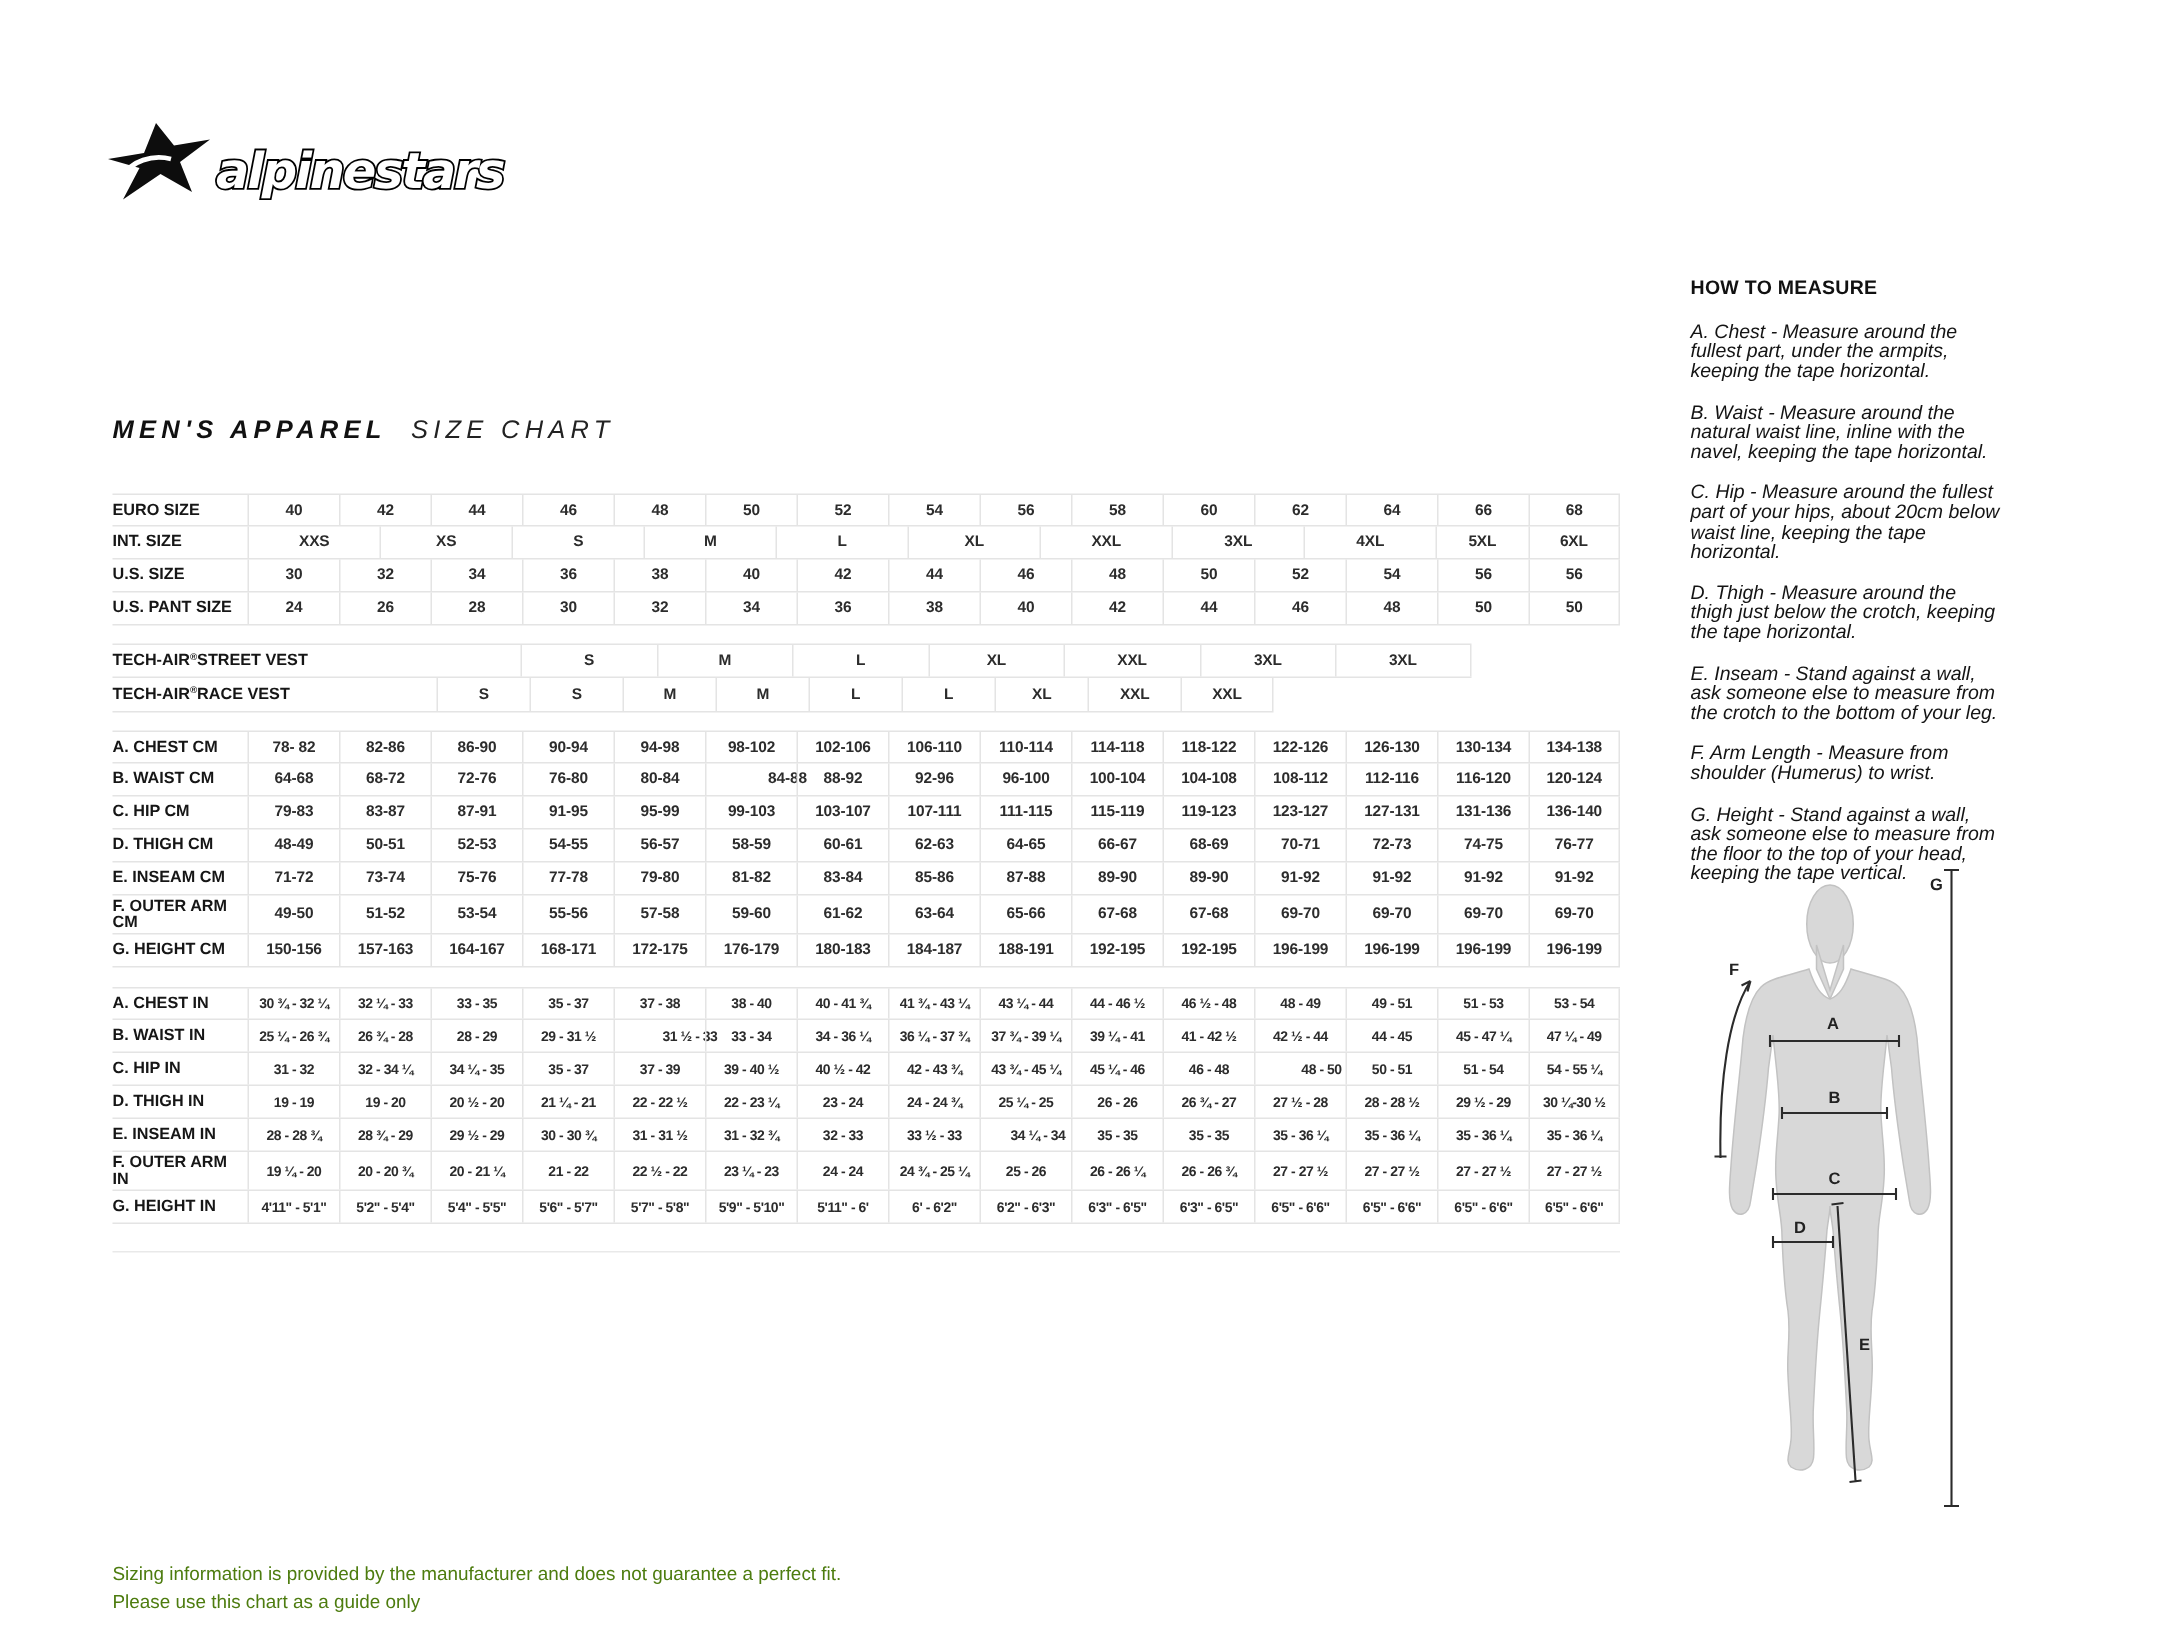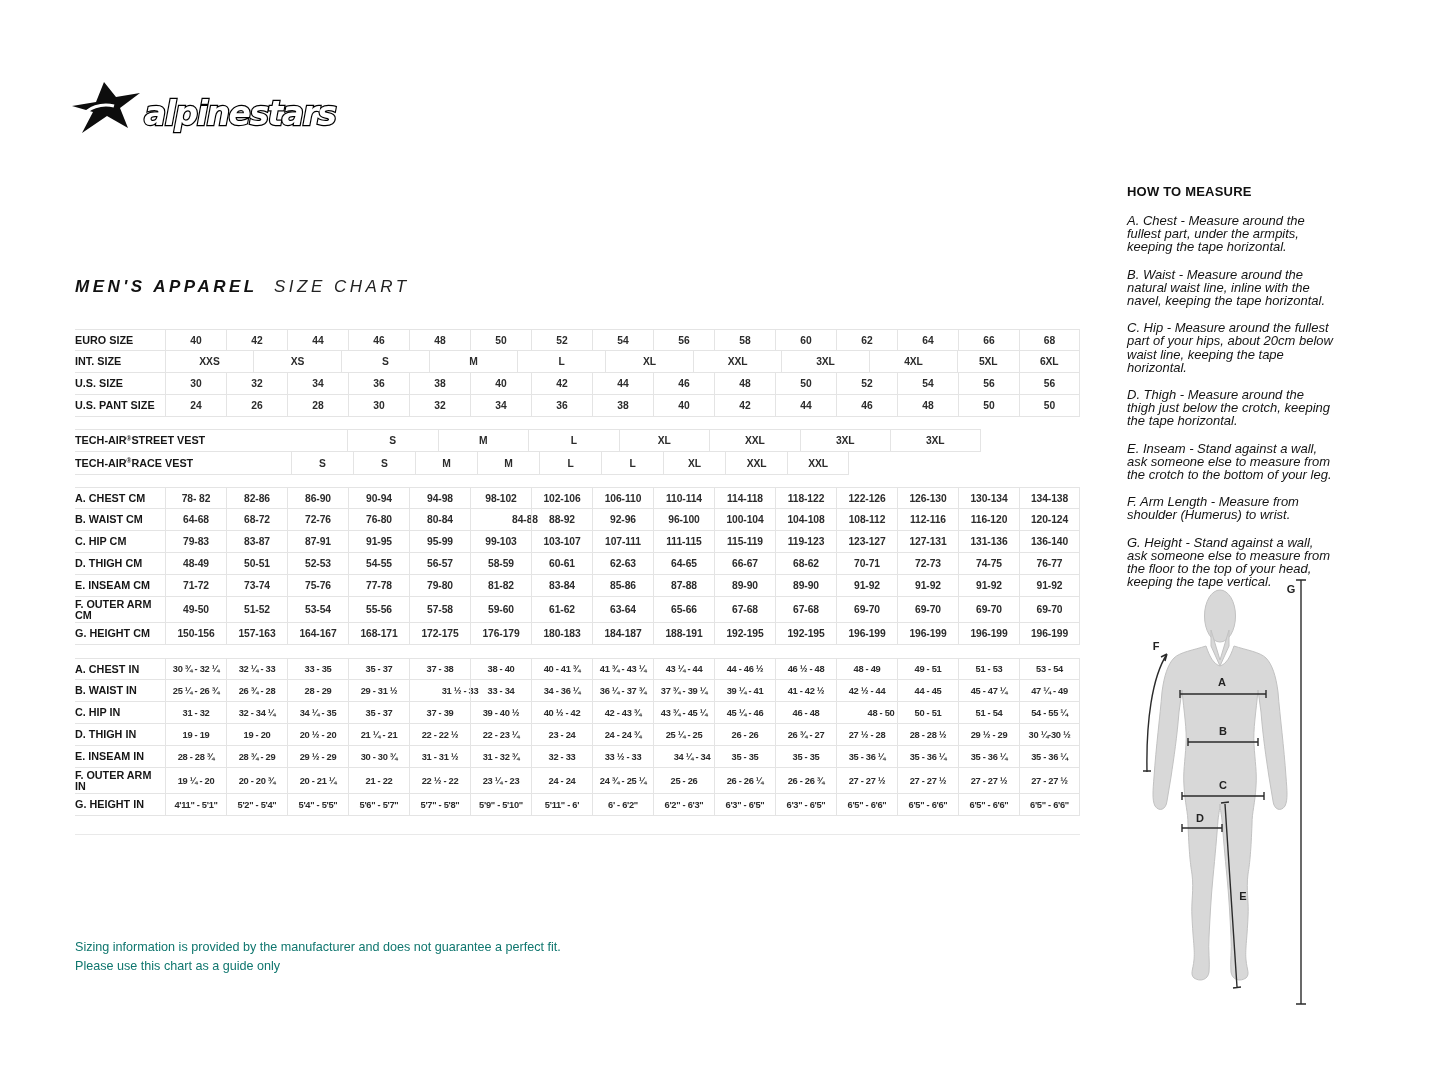--- a/index.html
+++ b/index.html
@@ -37,21 +37,21 @@
 
   
   #how-to{left:1127px;top:184px;width:208px;}
   #how-to h2{margin:0 0 15px 0;font-size:13px;letter-spacing:0.2px;color:#111;}
   #how-to p{margin:0 0 14px 0;font-size:13px;line-height:13.2px;color:#141414;font-style:italic;}
 
   
   #figure{left:1138px;top:572px;}
 
   
-  #disclaimer{left:75px;top:938px;font-size:12.6px;line-height:19px;color:#0f766e;}
+  #disclaimer{left:75px;top:1040px;font-size:12.6px;line-height:19px;color:#4d7c0f;}
 </style>
 </head>
 <body>
 
 <div class="abs" id="logo">
   <svg width="270" height="66" viewBox="0 0 270 66">
     <path d="M34 4 L46 19 L70 15 L50 30 L58 50 L37 38 L12 55 L23 34 L2 28 L26 24 Z" fill="#0d0d0d"></path>
     <path d="M12 40 C17 29,32 25,44 28" stroke="#ffffff" fill="none" stroke-width="3.2"></path>
     <text x="74" y="47" font-family="'DejaVu Sans',sans-serif" font-size="33" font-weight="bold" font-style="italic" letter-spacing="-1.5" fill="#ffffff" stroke="#000000" stroke-width="2.4" style="paint-order:stroke">alpinestars</text>
   </svg>
@@ -228,21 +228,21 @@
       <div class="tc" style="width: 61px;">48-49</div>
       <div class="tc" style="width: 61px;">50-51</div>
       <div class="tc" style="width: 61px;">52-53</div>
       <div class="tc" style="width: 61px;">54-55</div>
       <div class="tc" style="width: 61px;">56-57</div>
       <div class="tc" style="width: 61px;">58-59</div>
       <div class="tc" style="width: 61px;">60-61</div>
       <div class="tc" style="width: 61px;">62-63</div>
       <div class="tc" style="width: 61px;">64-65</div>
       <div class="tc" style="width: 61px;">66-67</div>
-      <div class="tc" style="width: 61px;">68-62</div>
+      <div class="tc" style="width: 61px;">68-69</div>
       <div class="tc" style="width: 61px;">70-71</div>
       <div class="tc" style="width: 61px;">72-73</div>
       <div class="tc" style="width: 61px;">74-75</div>
       <div class="tc" style="width: 61px;">76-77</div>
     </div>
     <div class="trow">
       <div class="tlabel">E. INSEAM CM</div>
       <div class="tc" style="width: 61px;">71-72</div>
       <div class="tc" style="width: 61px;">73-74</div>
       <div class="tc" style="width: 61px;">75-76</div>

